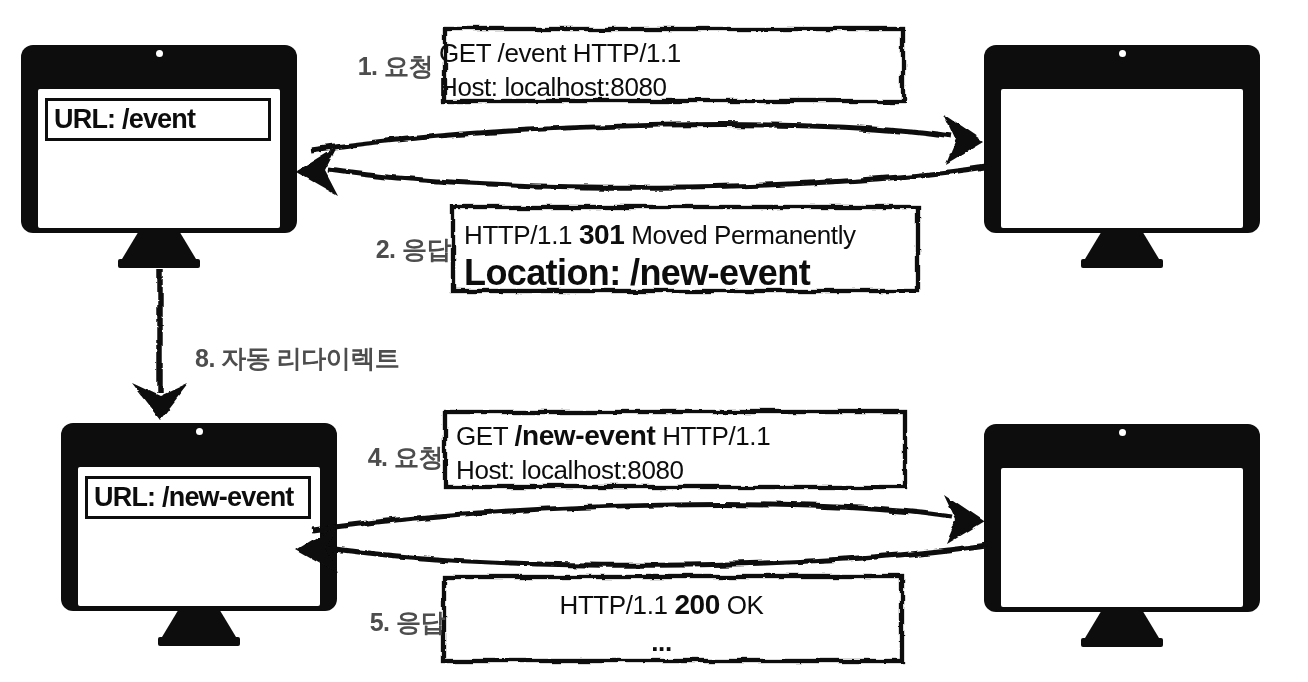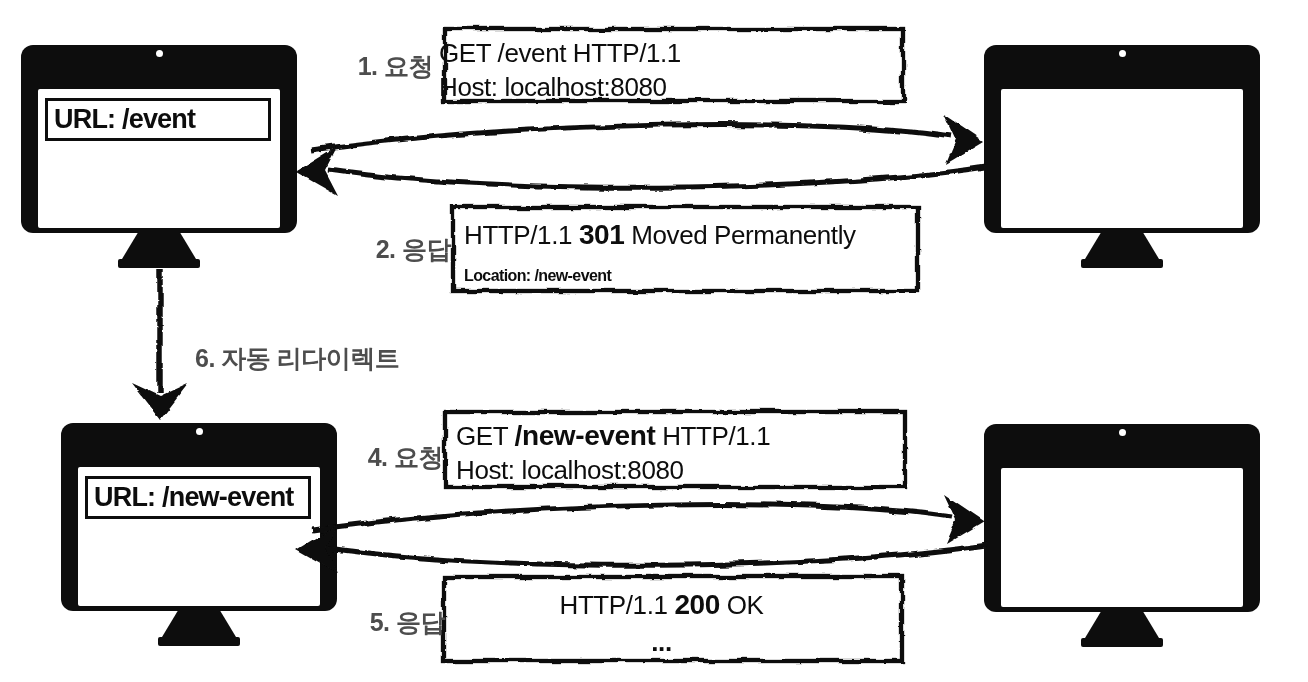--- a/index.html
+++ b/index.html
@@ -19,21 +19,21 @@
   .mon-base{width:82px;height:9px;margin:0 auto;background:#0d0d0d;border-radius:2px;}
   
   .url-box{position:absolute;left:7px;top:9px;width:226px;height:43px;box-sizing:border-box;
     border:3px solid #0d0d0d;background:#fff;display:flex;align-items:center;padding-left:6px;
     font-size:27px;font-weight:700;letter-spacing:-0.8px;white-space:nowrap;}
   
   .msg{position:absolute;box-sizing:border-box;padding:7px 8px 0 13px;
     font-size:26px;letter-spacing:-0.4px;line-height:34px;white-space:nowrap;}
   .msg .num{font-size:28px;font-weight:700;}
   .msg .bold{font-weight:700;}
-  .msg .big-bold{font-size:16px;font-weight:700;letter-spacing:-0.6px;}
+  .msg .big-bold{font-size:36px;font-weight:700;letter-spacing:-0.6px;}
   .msg2{line-height:37px;}
   .msg5{line-height:37px;}
   
   .step{position:absolute;font-size:25px;font-weight:700;color:#4d4d4d;letter-spacing:-0.5px;white-space:nowrap;}
   .step.r{width:110px;text-align:right;}
   
   .overlay{position:absolute;left:0;top:0;width:1308px;height:682px;pointer-events:none;}
 </style>
 </head>
 <body>
@@ -130,17 +130,17 @@
     <div><span>Host: localhost:8080</span></div>
   </div>
 
   <div class="msg msg5" style="left:430px;top:579px;width:458px;height:60px;text-align:center;">
     <div><span>HTTP/1.1 </span><span class="num">200</span><span> OK</span></div>
     <div><span class="bold">...</span></div>
   </div>
 
   <div class="step r" style="left:323px;top:50px;">1. 요청</div>
   <div class="step r" style="left:341px;top:233px;">2. 응답</div>
-  <div class="step" style="left:195px;top:342px;">6. 자동 리다이렉트</div>
+  <div class="step" style="left:195px;top:342px;">8. 자동 리다이렉트</div>
   <div class="step r" style="left:333px;top:441px;text-align:right;">4. 요청</div>
   <div class="step r" style="left:335px;top:606px;">5. 응답</div>
 
 </div>
 
 </body></html>

